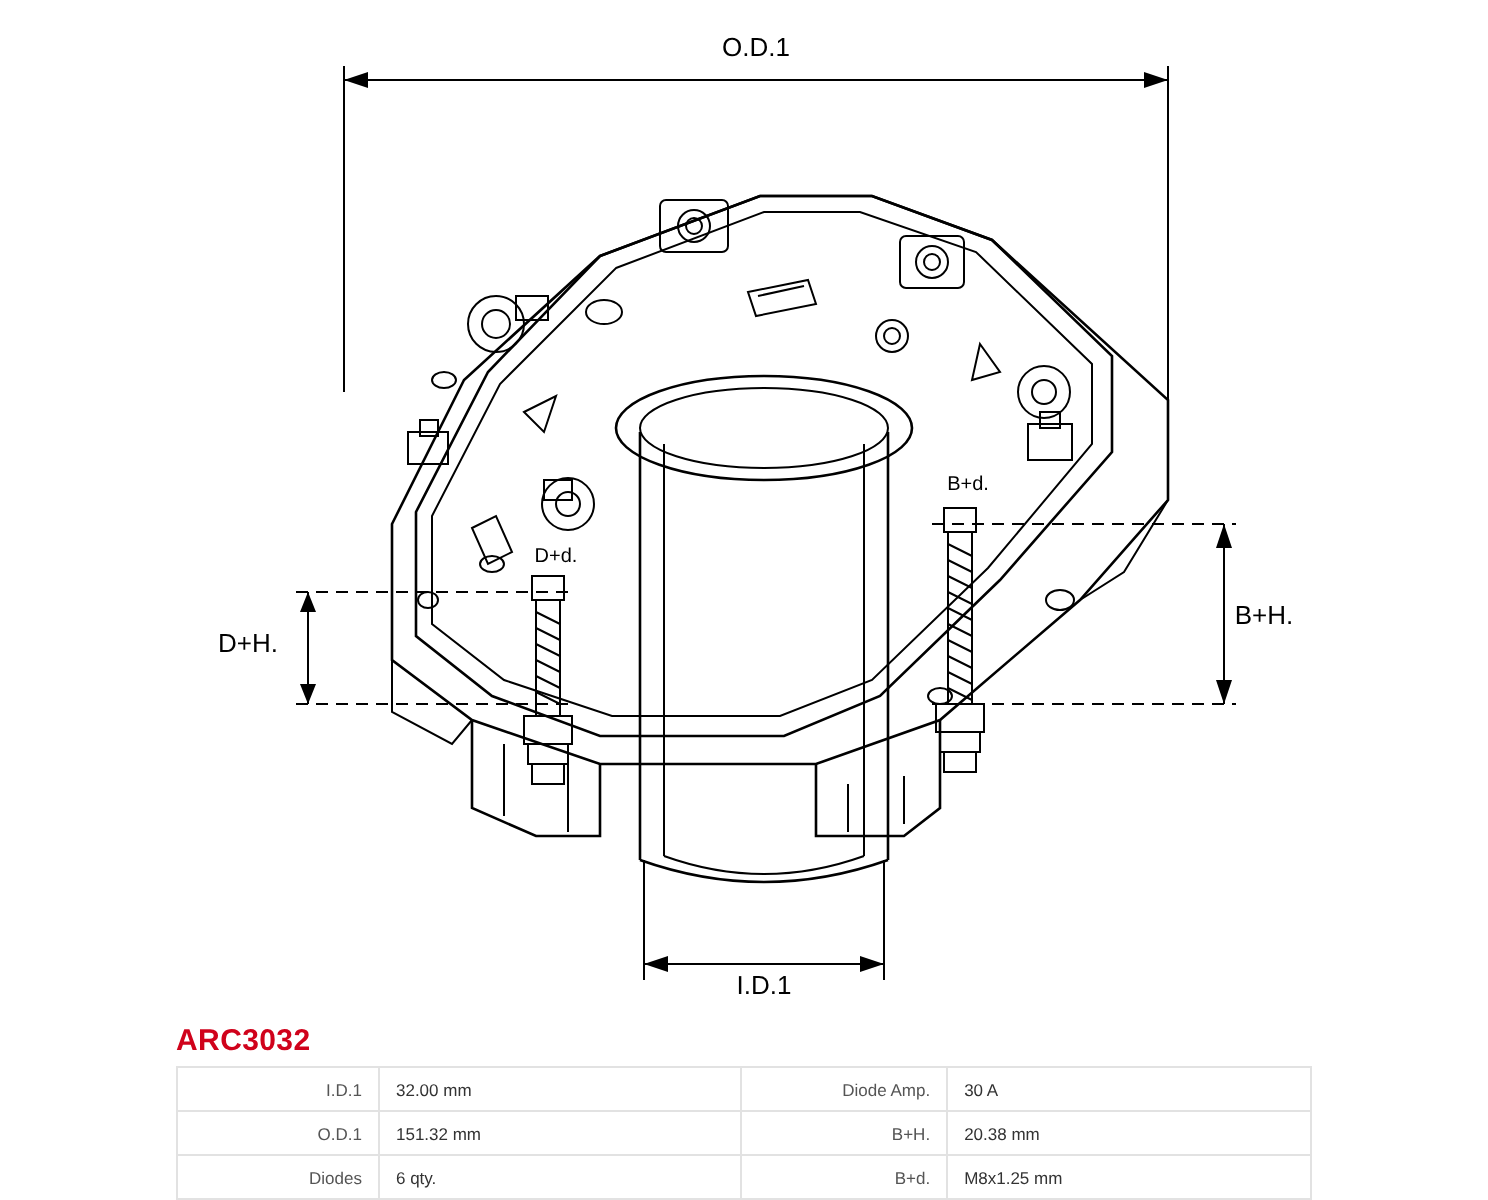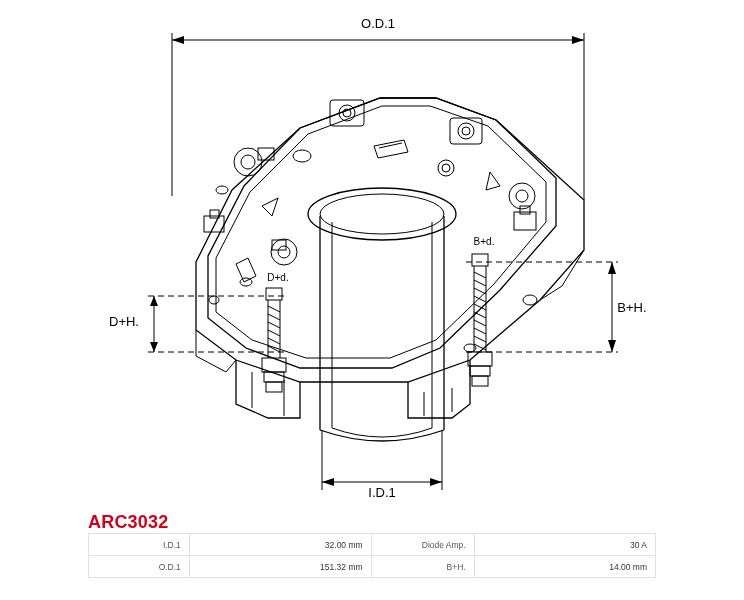--- a/index.html
+++ b/index.html
@@ -16,21 +16,21 @@
     overflow: hidden;
   }
   #drawing {
     position: absolute;
     left: 0; top: 0;
     width: 744px; height: 512px;
   }
   .part-code {
     position: absolute;
     left: 88px; top: 512px;
-    font-size: 18px;
+    font-size: 15px;
     font-weight: bold;
     color: #d0021b;
     letter-spacing: 0.2px;
   }
   #spec-table {
     position: absolute;
     left: 88px; top: 533px;
     width: 568px;
     border-collapse: collapse;
     font-size: 8.5px;
@@ -41,21 +41,21 @@
     height: 22px;
     padding: 0 8px;
     white-space: nowrap;
   }
   #spec-table td.lbl {
     text-align: right;
     width: 108px;
     color: #555;
   }
   #spec-table td.val {
-    text-align: right;
+    text-align: left;
     width: 196px;
     color: #333;
   }
   text.dim {
     font-family: "Liberation Sans", sans-serif;
     font-size: 13px;
     fill: #000;
   }
   text.dim-sm {
     font-family: "Liberation Sans", sans-serif;
@@ -207,18 +207,24 @@
       <tr>
         <td class="lbl">I.D.1</td>
         <td class="val">32.00 mm</td>
         <td class="lbl">Diode Amp.</td>
         <td class="val">30 A</td>
       </tr>
       <tr>
         <td class="lbl">O.D.1</td>
         <td class="val">151.32 mm</td>
         <td class="lbl">B+H.</td>
-        <td class="val">14.00 mm</td>
+        <td class="val">20.38 mm</td>
+      </tr>
+      <tr>
+        <td class="lbl">Diodes</td>
+        <td class="val">6 qty.</td>
+        <td class="lbl">B+d.</td>
+        <td class="val">M8x1.25 mm</td>
       </tr>
     </tbody>
   </table>
 
 </div>
 
 </body></html>

